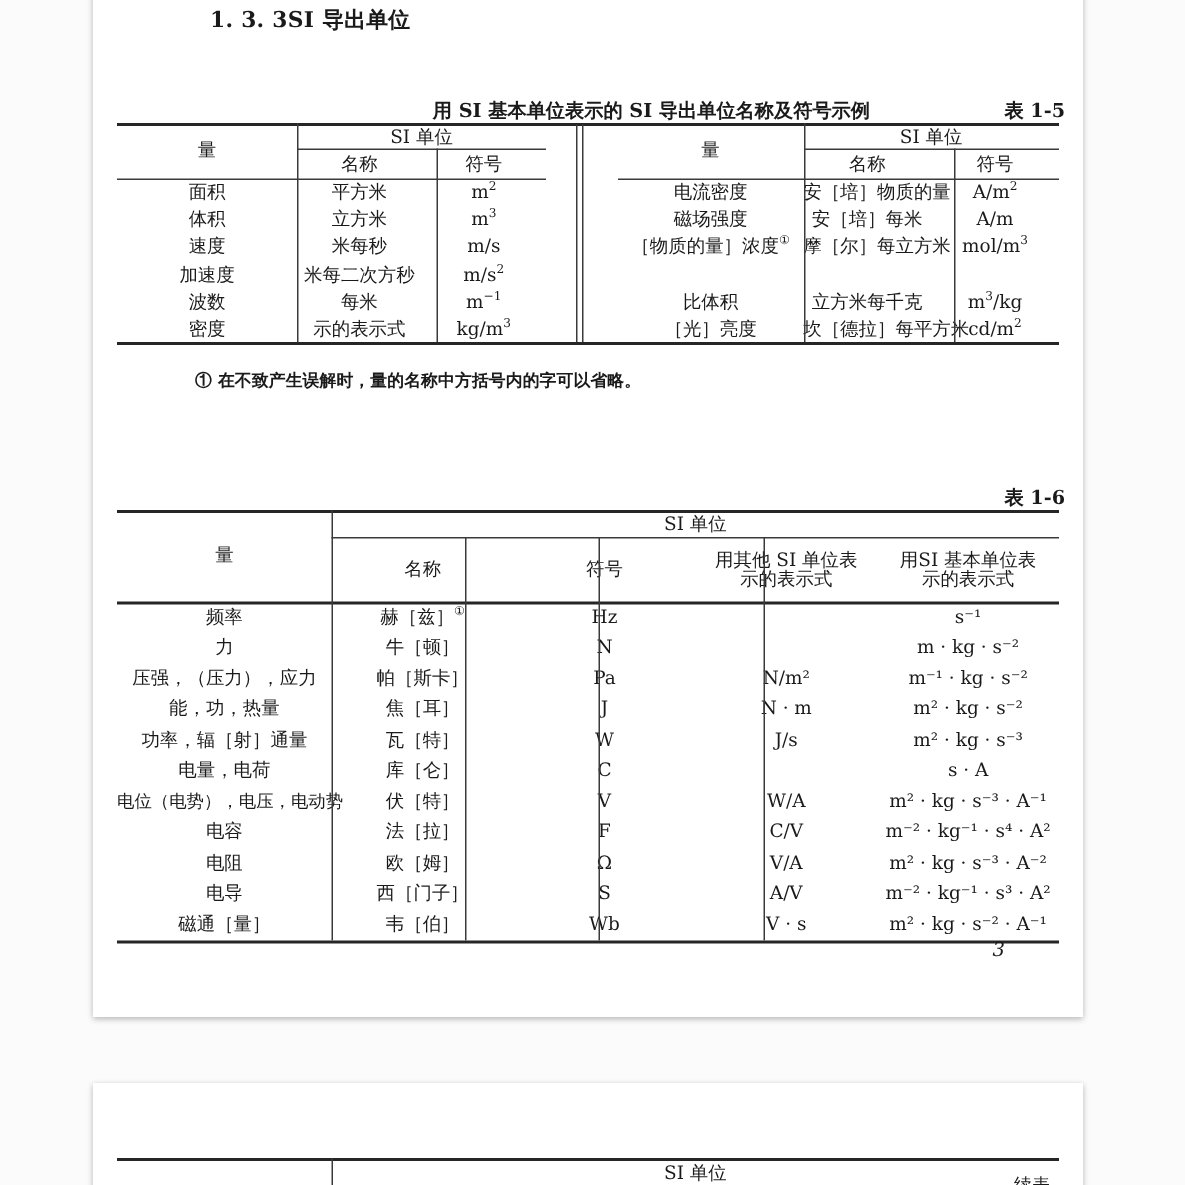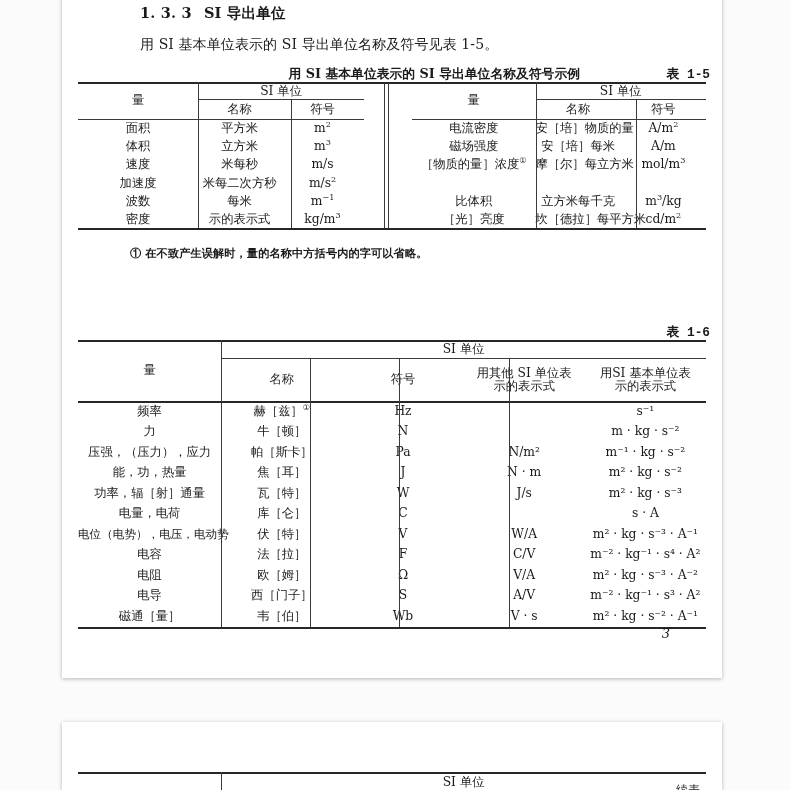--- a/index.html
+++ b/index.html
@@ -45,21 +45,21 @@
 
   
   .heading {
     position: absolute;
     left: 78px;
     top: 10px;
     font-weight: bold;
     font-size: 14.5px;
     letter-spacing: 0.2px;
   }
-  .heading .num { margin-right: 12px; }
+  .heading .num { }
 
   .para {
     position: absolute;
     font-size: 14px;
     line-height: 21px;
     letter-spacing: 0.1px;
   }
   .para-1 {
     left: 78px;
     top: 40px;
@@ -80,21 +80,20 @@
   .cap-1 { left: 48px; top: 72px; width: 600px; }
   .cap-2 { left: 48px; top: 330px; width: 600px; }
   .cap-title {
     display: inline-block;
     width: 470px;
     text-align: right;
   }
   .cap-no {
     display: inline-block;
     float: right;
-    font-family: Liberation Mono, monospace;
   }
 
   .note {
     position: absolute;
     left: 68px;
     top: 252px;
     font-size: 11.2px;
     font-weight: bold;
     letter-spacing: 0.1px;
   }
@@ -192,21 +191,20 @@
 
 <div class="scan">
 
   <div class="page page-main">
     <div class="sheet-inner">
 
       <div class="heading">
         <span class="num">1. 3. 3</span><span>SI 导出单位</span>
       </div>
 
-      <div class="para para-1">用 SI 基本单位表示的 SI 导出单位名称及符号见表 1-5。</div>
 
       <div class="tbl-caption cap-1">
         <span class="cap-no">表 1-5</span>
         <span class="cap-title">用 SI 基本单位表示的 SI 导出单位名称及符号示例</span>
       </div>
 
       <div class="tframe t15">
 
         <div class="rule-heavy" style="top:0px;"></div>
         <div class="rule-heavy" style="top:146px;"></div>

